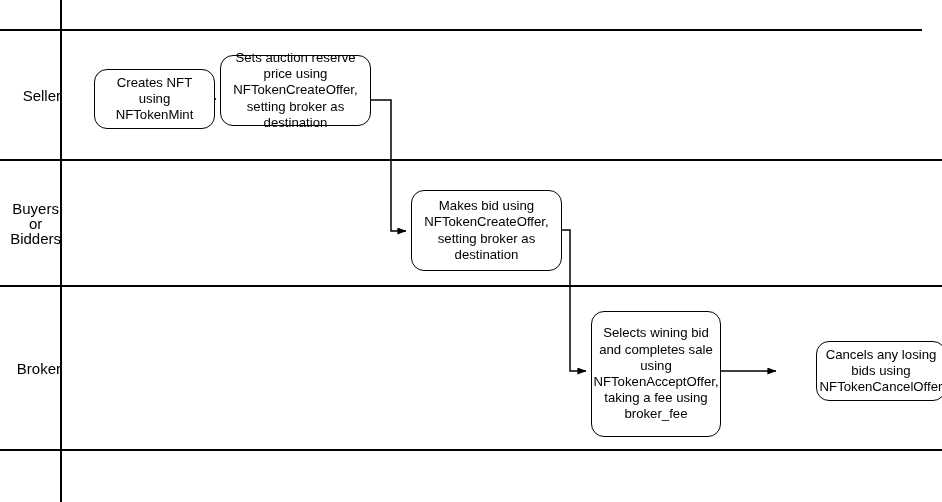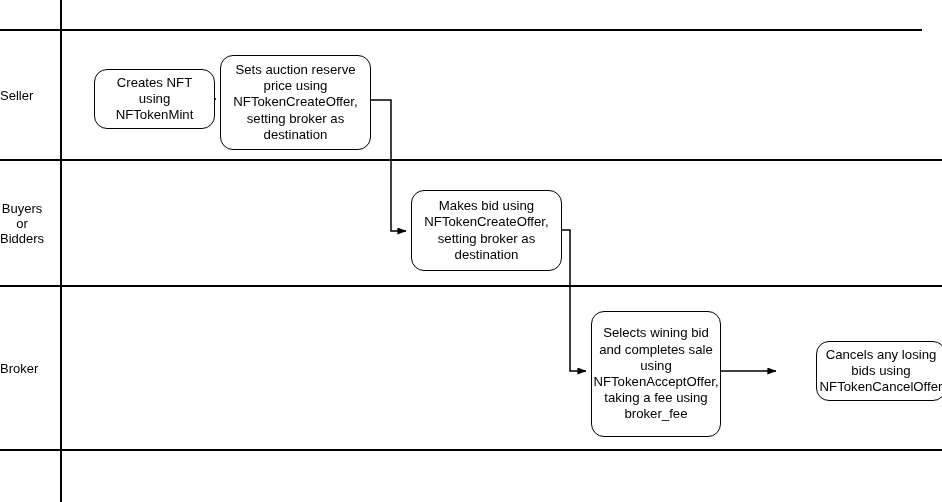--- a/index.html
+++ b/index.html
@@ -24,23 +24,23 @@
     left: 0;
     top: 0;
     width: 942px;
     height: 502px;
     pointer-events: none;
   }
   .lane-label {
     position: absolute;
     display: flex;
     align-items: center;
-    justify-content: flex-start;
+    justify-content: flex-end;
     text-align: center;
-    font-size: 13px;
+    font-size: 15px;
     line-height: 15px;
     color: #000000;
     white-space: pre-line;
   }
   .node {
     position: absolute;
     box-sizing: border-box;
     display: flex;
     align-items: center;
     justify-content: center;
@@ -94,21 +94,21 @@
   </div>
   <div class="lane-label" style="left:0px; top:286px; width:61px; height:164px;">
     <span>Broker</span>
   </div>
 
   <div class="node" style="left:70px; top:69px; width:121px; height:60px;margin-left:24px;">
     <span>Creates NFT using
 NFTokenMint</span>
   </div>
 
-  <div class="node" style="left:220px; top:55px; width:151px; height:95px;">
+  <div class="node" style="left:220px; top:55px; width:151px; height:71px;">
     <span>Sets auction reserve
 price using
 NFTokenCreateOffer,
 setting broker as
 destination</span>
   </div>
 
   <div class="node" style="left:411px; top:190px; width:151px; height:81px;">
     <span>Makes bid using
 NFTokenCreateOffer,

